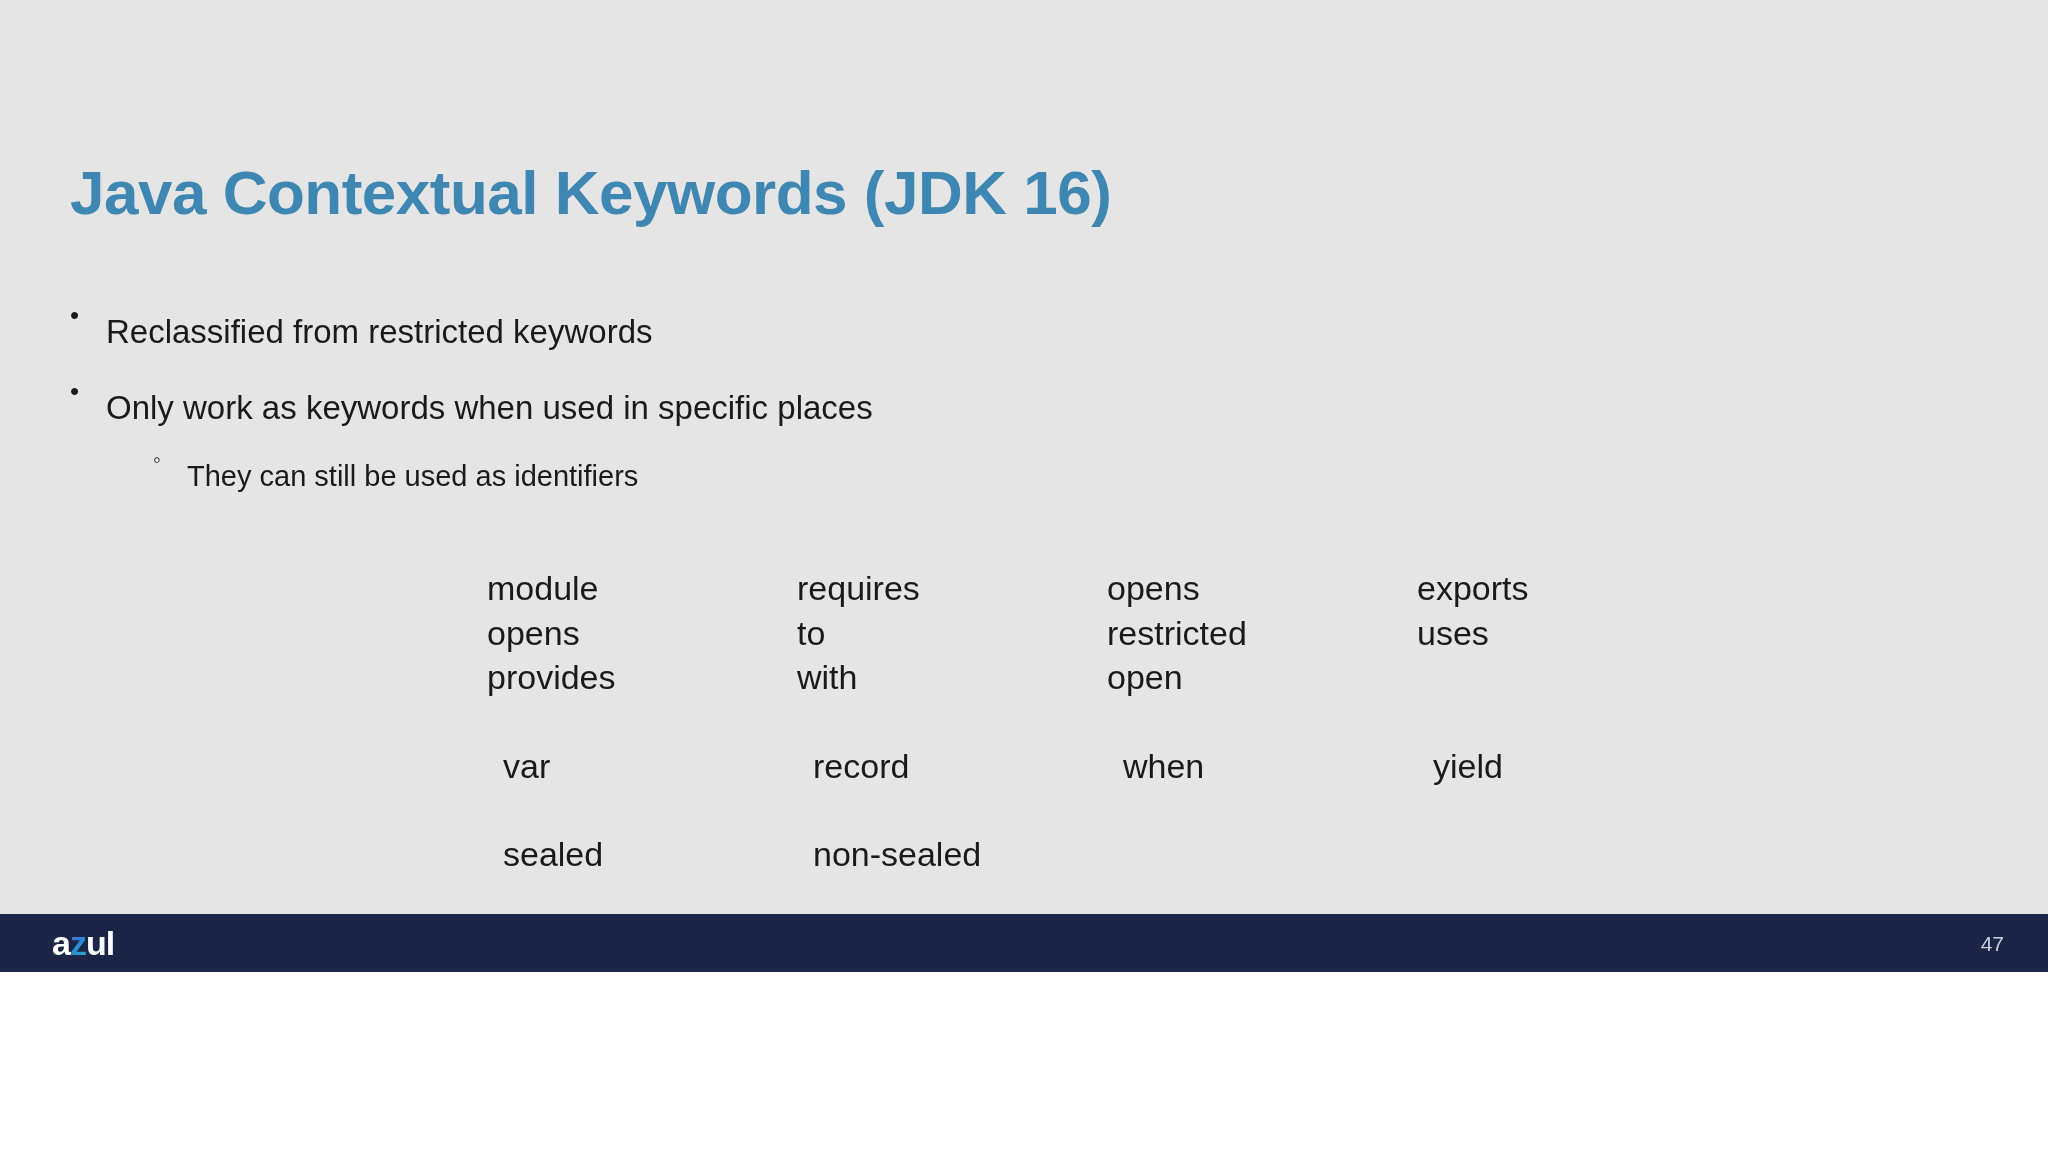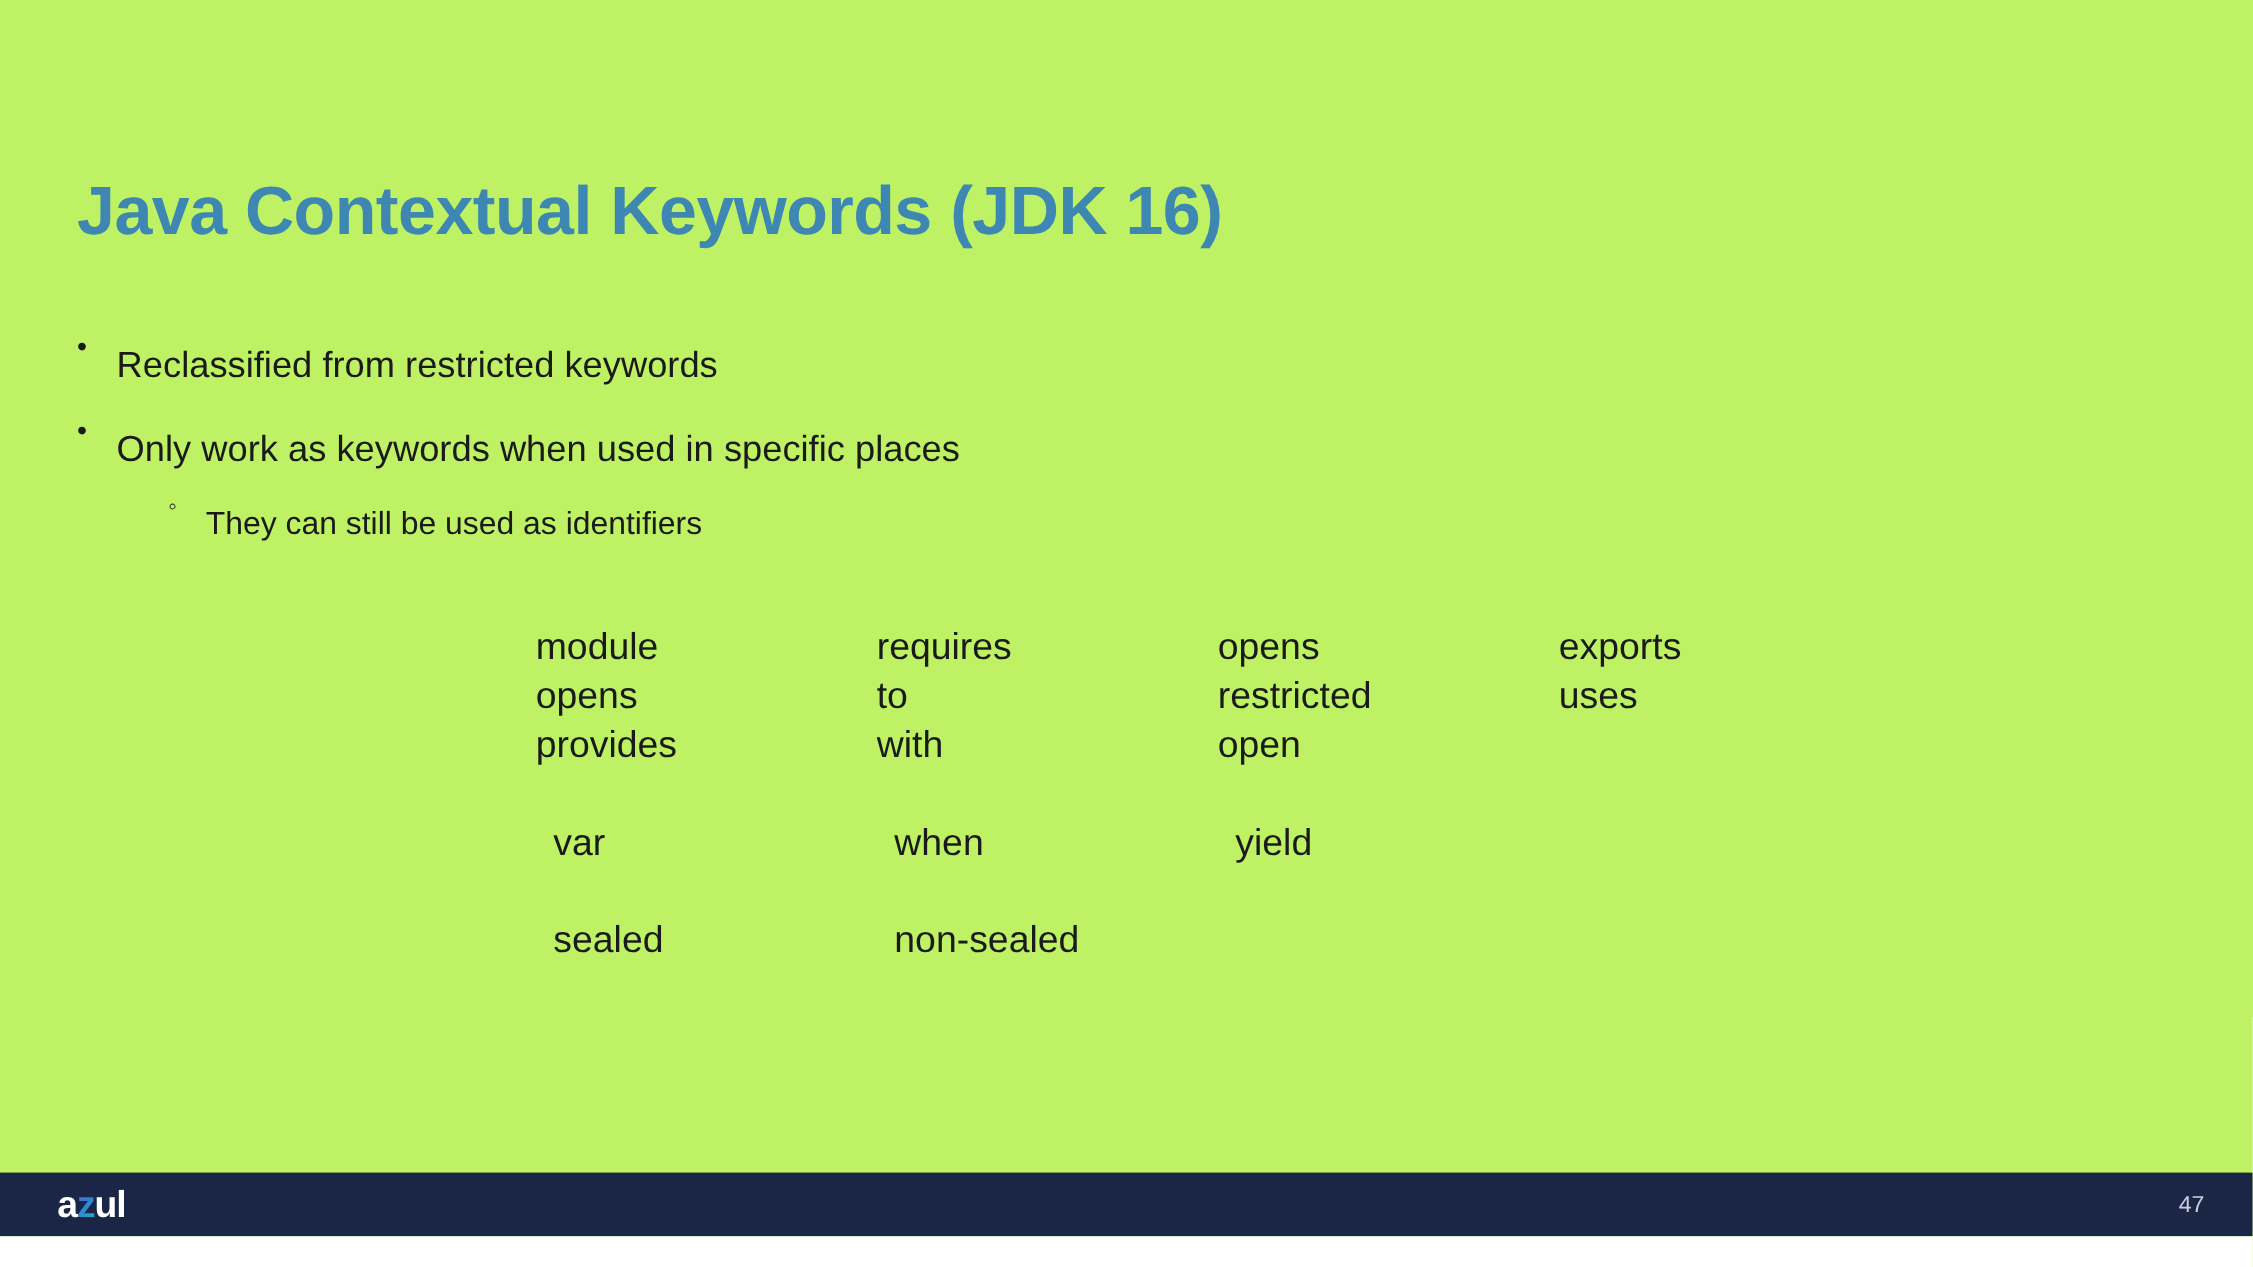--- a/index.html
+++ b/index.html
@@ -6,22 +6,22 @@
     margin: 0;
     padding: 0;
     background: #ffffff;
   }
   body {
     font-family: "Liberation Sans", sans-serif;
   }
   #slide {
     position: relative;
     width: 2048px;
-    height: 1124px;
-    background: #bef264;
+    height: 972px;
+    background: #e5e5e5;
     overflow: hidden;
   }
 
   
   #slide-title {
     position: absolute;
     left: 70px;
     top: 118px;
     font-size: 62px;
     font-weight: bold;
@@ -186,20 +186,21 @@
         <span class="kw-cell">provides</span>
         <span class="kw-cell">with</span>
         <span class="kw-cell">open</span>
         <span class="kw-cell empty"></span>
       </div>
     </div>
 
     <div class="kw-group">
       <div class="kw-row">
         <span class="kw-cell">var</span>
+        <span class="kw-cell">record</span>
         <span class="kw-cell">when</span>
         <span class="kw-cell">yield</span>
       </div>
     </div>
 
     <div class="kw-group">
       <div class="kw-row">
         <span class="kw-cell">sealed</span>
         <span class="kw-cell">non-sealed</span>
         <span class="kw-cell empty"></span>

